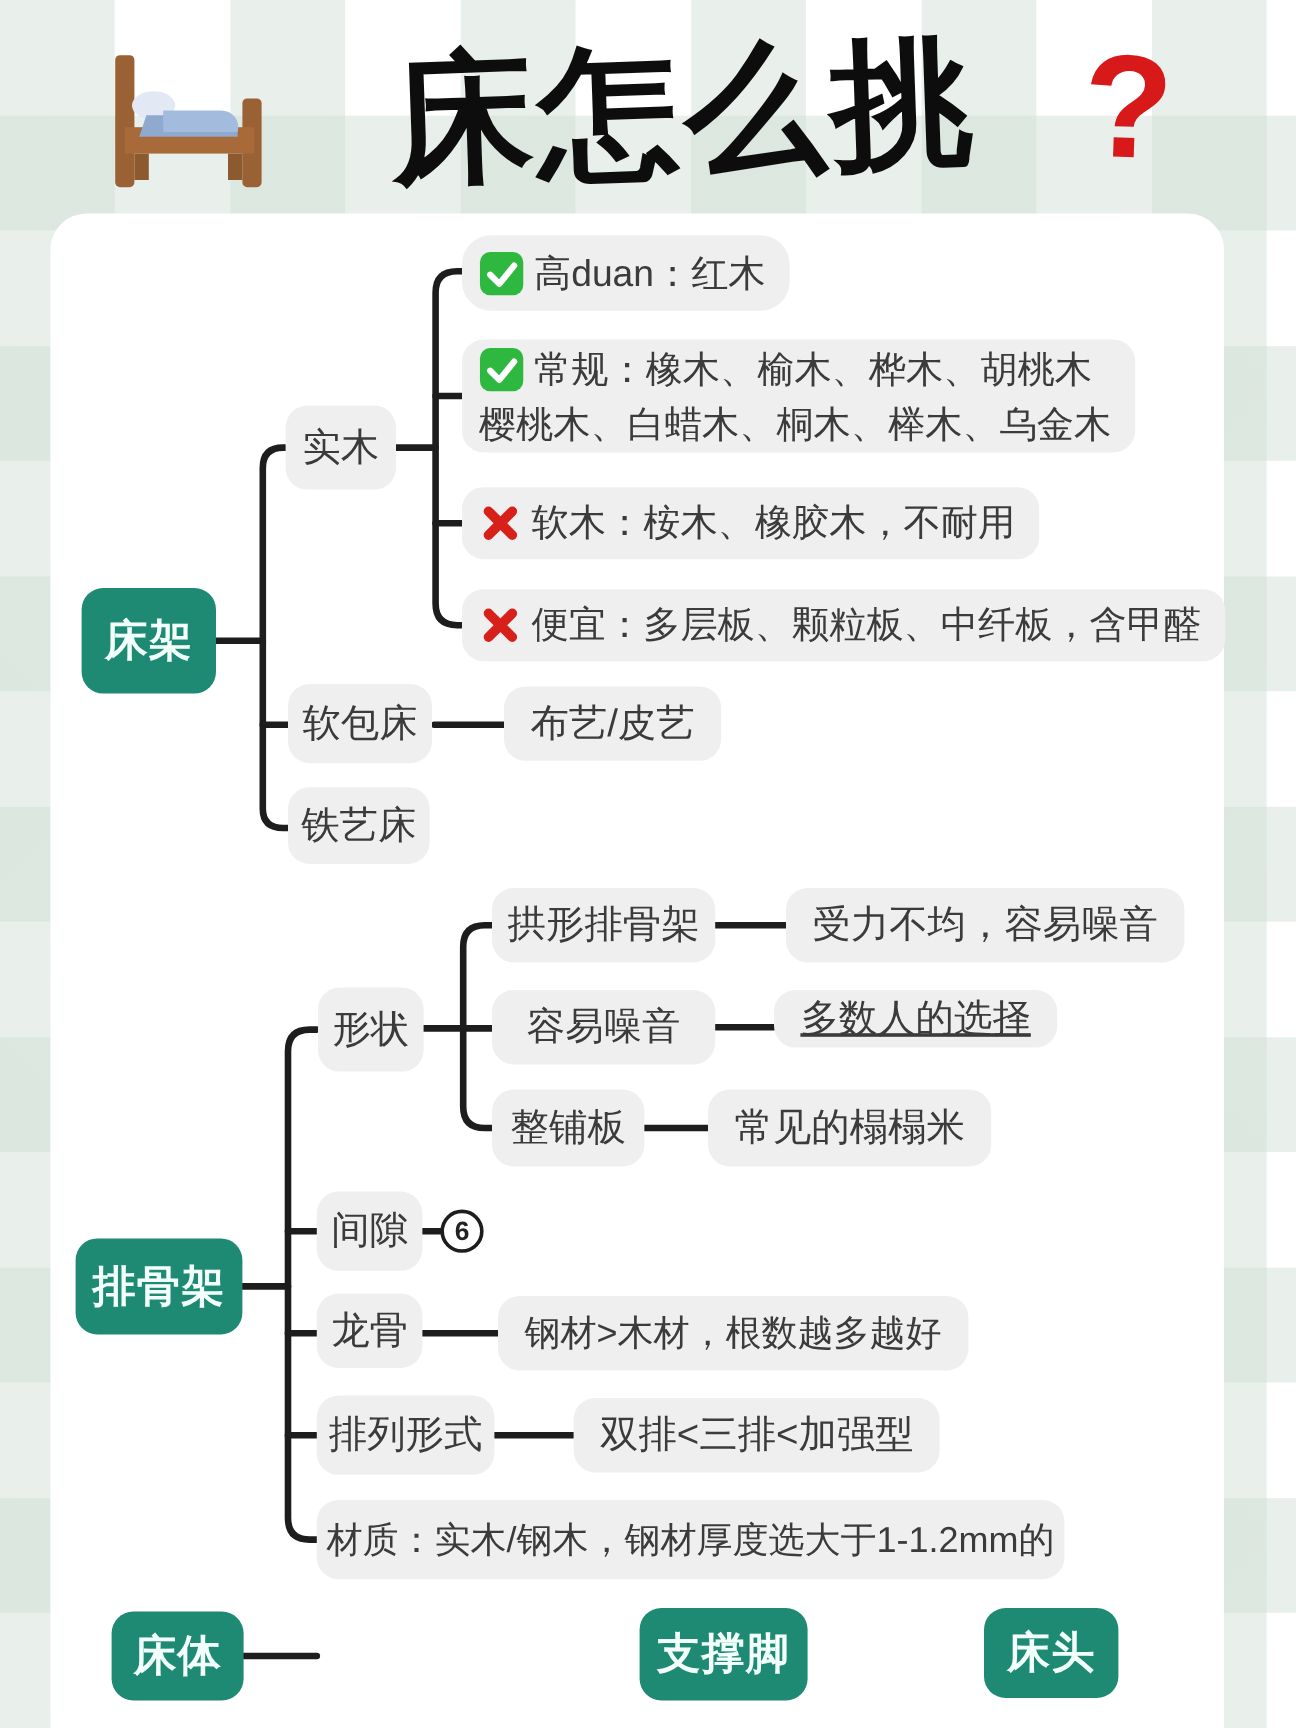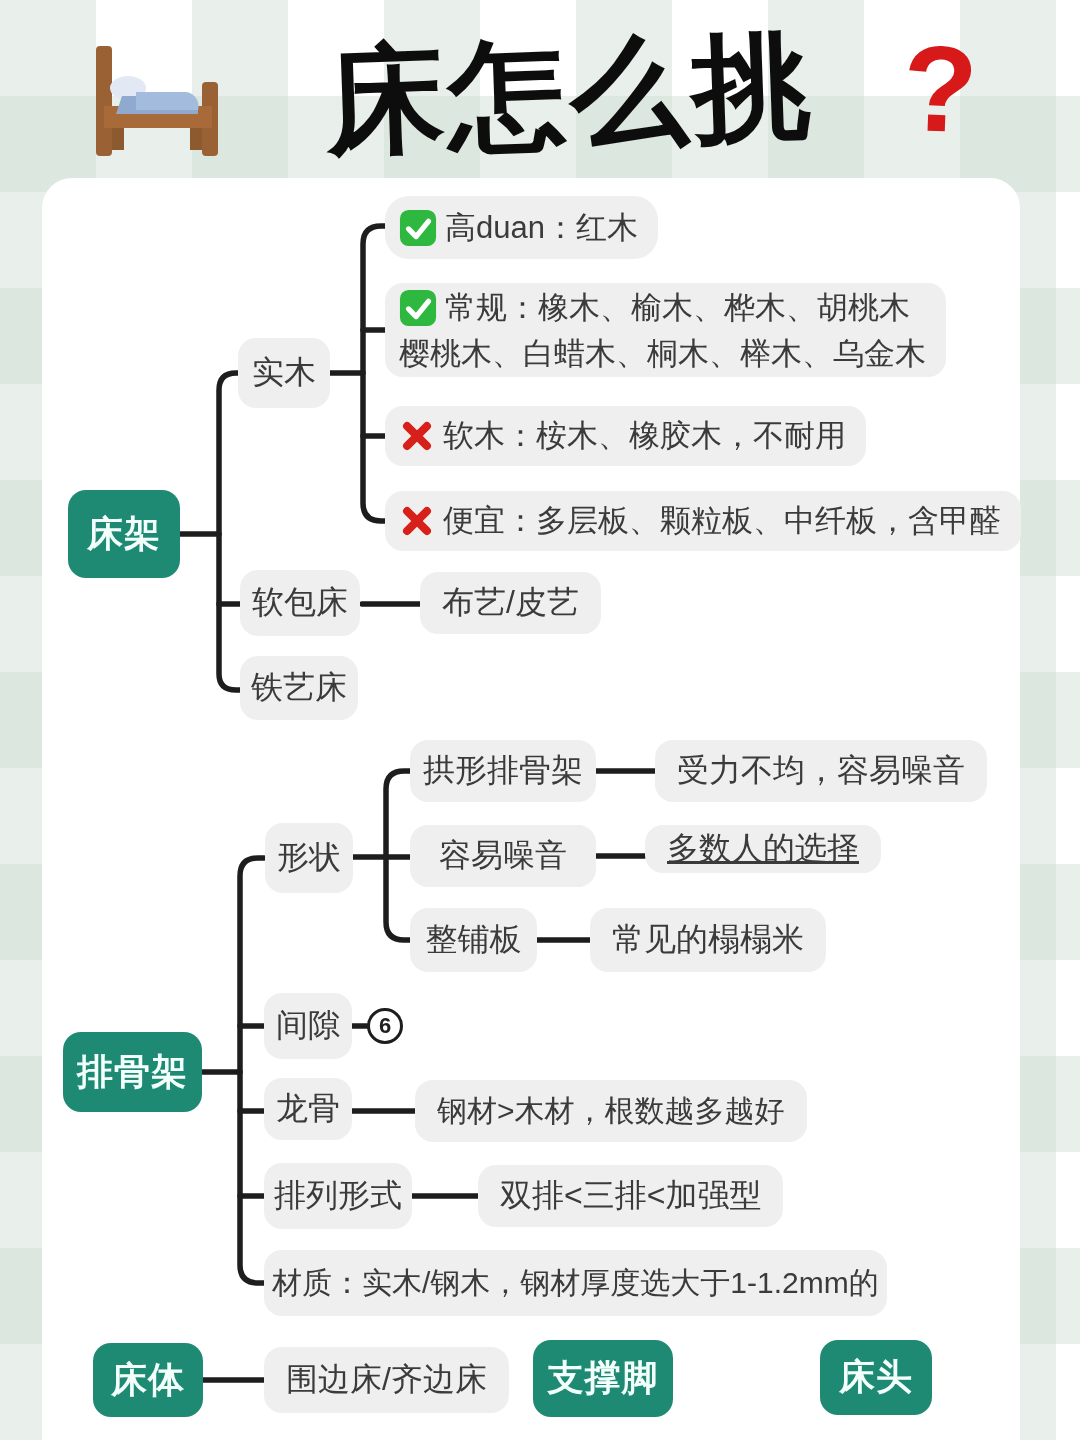--- a/index.html
+++ b/index.html
@@ -197,17 +197,16 @@
 
   <div class="node pill p-longgu">龙骨</div>
   <div class="node pill auto p-gangcai">钢材&gt;木材，根数越多越好</div>
 
   <div class="node pill p-pailie">排列形式</div>
   <div class="node pill auto p-shuangpai">双排&lt;三排&lt;加强型</div>
 
   <div class="node pill p-caizhi">材质：实木/钢木，钢材厚度选大于1-1.2mm的</div>
 
   <div class="node teal n-chuangti">床体</div>
-  <div class="node pill auto p-weibian">围边床/齐边床</div>
   <div class="node teal n-zhicheng">支撑脚</div>
   <div class="node teal n-chuangtou">床头</div>
 
 </div>
 
 </body></html>

